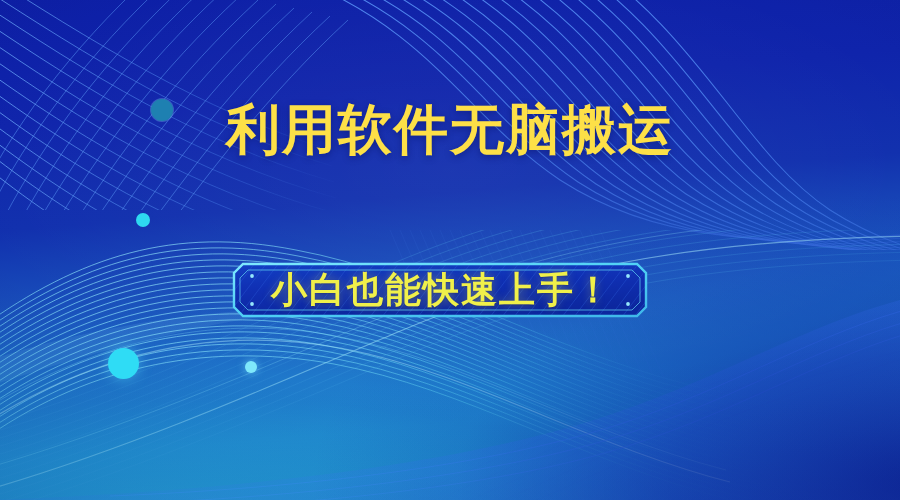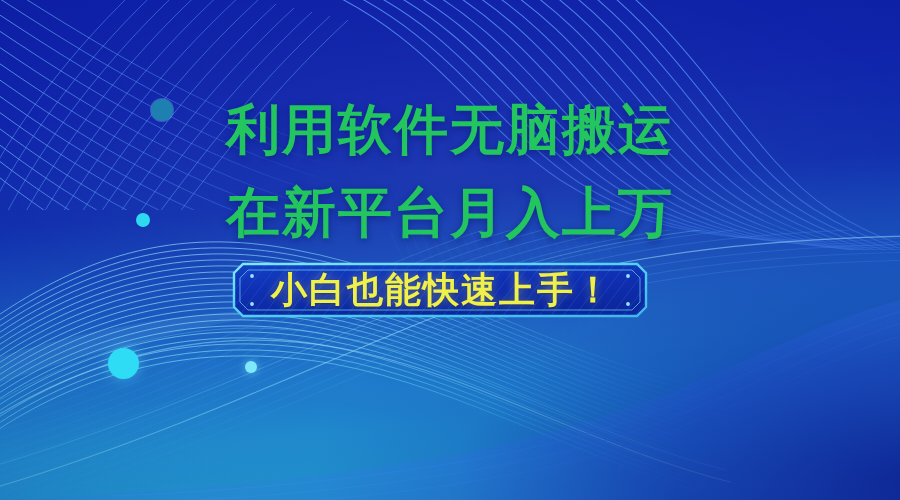--- a/index.html
+++ b/index.html
@@ -77,21 +77,21 @@
     width: 900px;
     height: 500px;
     z-index: 40;
   }
 
   .headline {
     position: absolute;
     left: 0;
     right: 0;
     text-align: center;
-    color: #22c55e;
+    color: #fde047;
     font-weight: bold;
     letter-spacing: 2px;
     white-space: nowrap;
     text-shadow: 0 2px 7px rgba(6, 14, 90, 0.45);
     font-family: "DejaVu Sans", "Liberation Sans", sans-serif;
   }
 
   .headline-1 {
     top: 101px;
     font-size: 54px;
@@ -369,21 +369,20 @@
 
   <div class="dot dot-1"></div>
   <div class="dot dot-2"></div>
   <div class="dot dot-3"></div>
   <div class="dot dot-4"></div>
 
   <div class="content">
 
     <div class="headline headline-1">利用软件无脑搬运</div>
 
-    <div class="headline headline-2">在新平台月入上万</div>
 
     <div class="badge-wrap">
       <svg class="badge-frame" viewBox="0 0 418 58" preserveAspectRatio="none">
         <defs>
           <linearGradient id="badgeFill" x1="0" y1="0" x2="0.3" y2="1">
             <stop offset="0%" stop-color="#1340c4"></stop>
             <stop offset="45%" stop-color="#1030b4"></stop>
             <stop offset="100%" stop-color="#0c279f"></stop>
           </linearGradient>
           <linearGradient id="badgeStroke" x1="0" y1="0" x2="1" y2="1">

